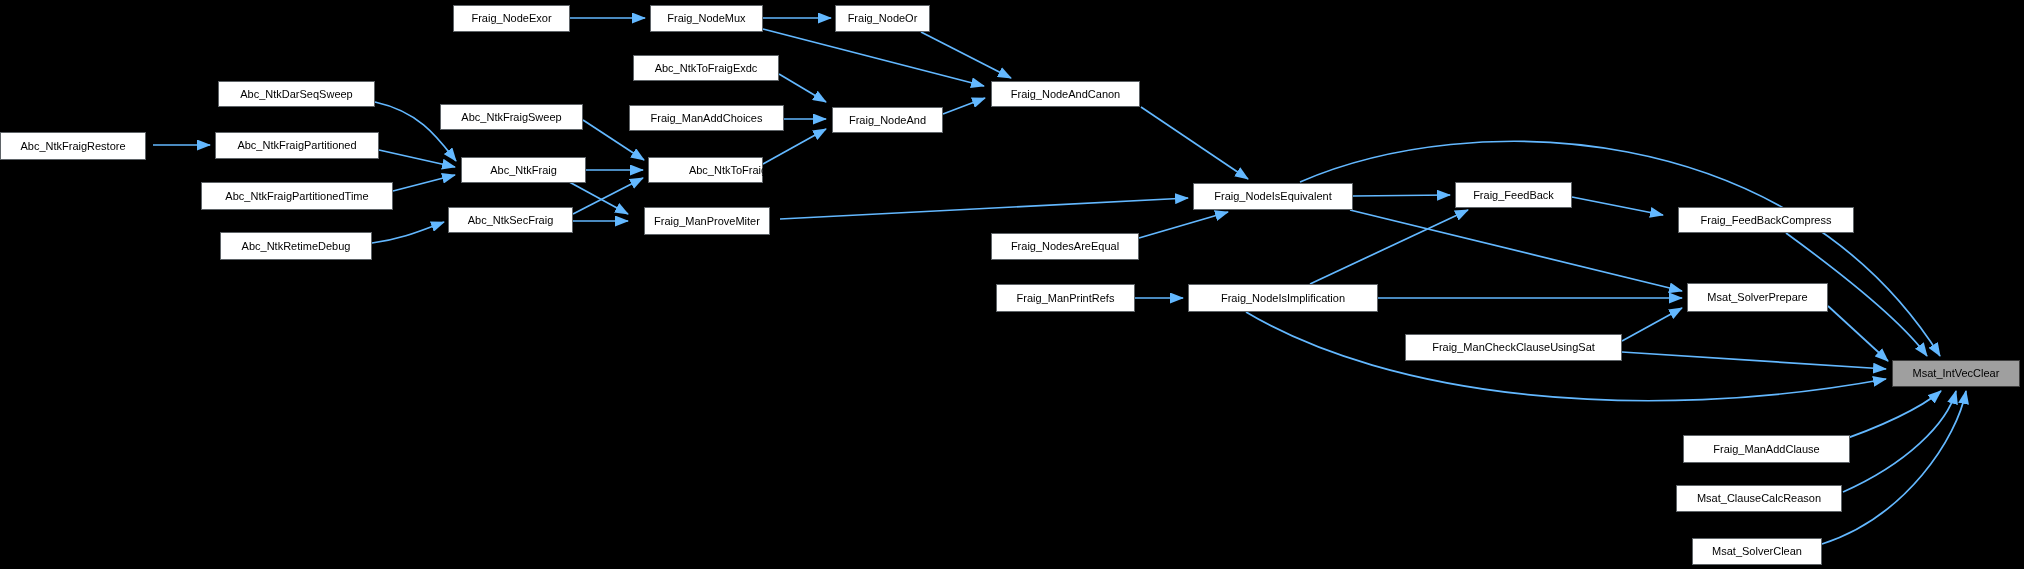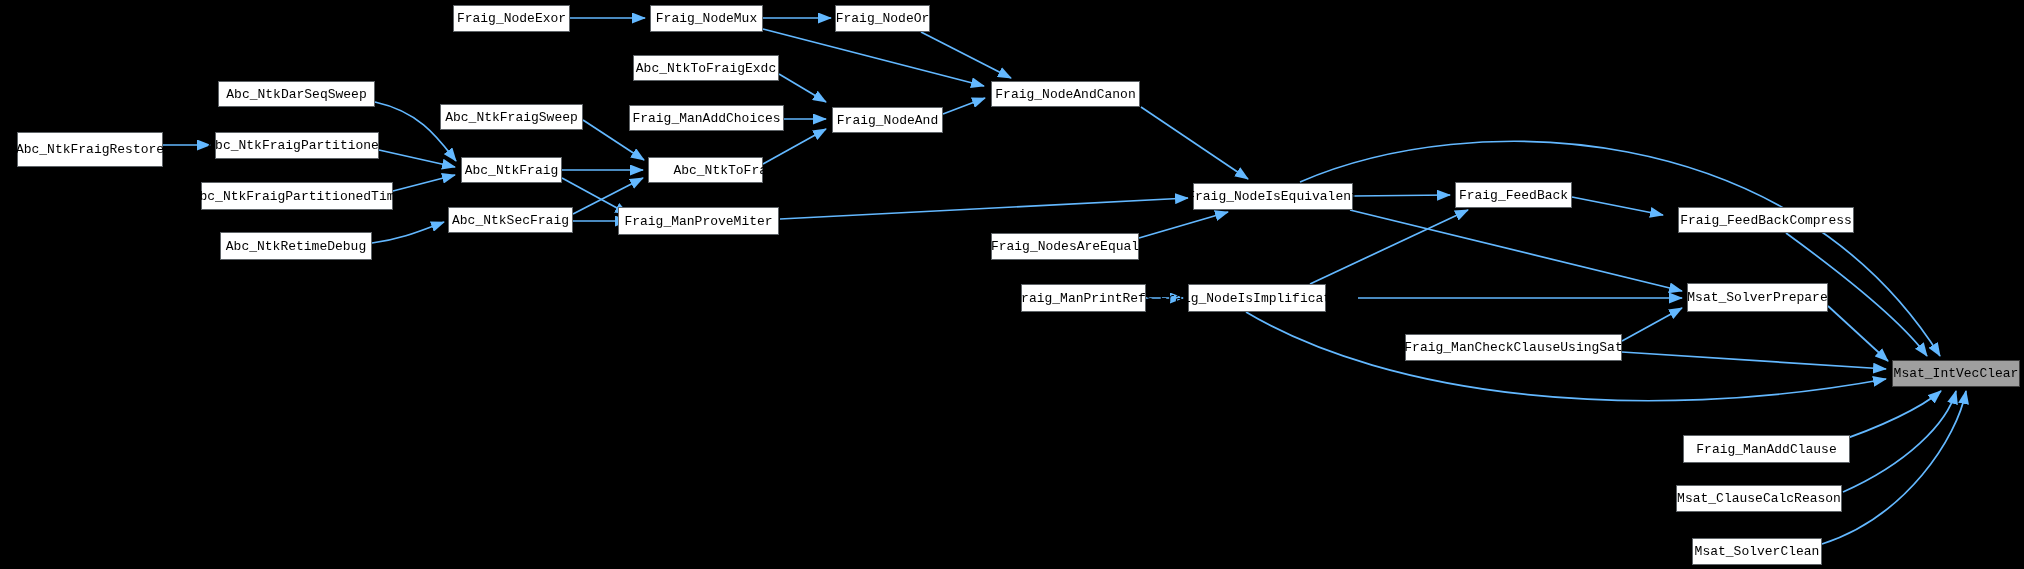--- a/index.html
+++ b/index.html
@@ -21,28 +21,27 @@
     fill:none;
     stroke:var(--edge-color,#63b8ff);
     stroke-width:1.7px;
   }
   .node{
     position:absolute;
     box-sizing:border-box;
     background:var(--node-fill,#fff);
     border:1.5px solid var(--node-border,#5f6468);
     color:var(--text-color,#000);
-    font-size:13px;
+    font-size:11px;
     line-height:1;
     display:flex;
     align-items:center;
     justify-content:center;
     white-space:nowrap;
     cursor:pointer;
-    font-family:Liberation Mono, monospace;
   }
   .node.highlight{
     background:var(--highlight-fill,#9f9f9f);
     border:1.8px solid var(--highlight-border,#3f3f3f);
     cursor:default;
   }
 </style>
 </head>
 <body style="background: rgb(0, 0, 0);">
 
@@ -95,34 +94,34 @@
   <div id="node-layer">
       <div class="node" style="left: 453px; top: 5px; width: 117px; height: 27px;">Fraig_NodeExor</div>
       <div class="node" style="left: 650px; top: 5px; width: 113px; height: 27px;">Fraig_NodeMux</div>
       <div class="node" style="left: 835px; top: 5px; width: 95px; height: 27px;">Fraig_NodeOr</div>
       <div class="node" style="left: 633px; top: 55px; width: 146px; height: 26px;">Abc_NtkToFraigExdc</div>
       <div class="node" style="left: 218px; top: 81px; width: 157px; height: 26px;">Abc_NtkDarSeqSweep</div>
       <div class="node" style="left: 991px; top: 81px; width: 149px; height: 26px;">Fraig_NodeAndCanon</div>
       <div class="node" style="left: 440px; top: 104px; width: 143px; height: 26px;">Abc_NtkFraigSweep</div>
       <div class="node" style="left: 629px; top: 105px; width: 155px; height: 26px; text-align: center;">Fraig_ManAddChoices</div>
       <div class="node" style="left: 832px; top: 107px; width: 111px; height: 26px;">Fraig_NodeAnd</div>
-      <div class="node" style="left: 17px; top: 132px; width: 146px; height: 35px;">Abc_NtkFraigRestore</div>
+      <div class="node" style="left: 0; top: 132px; width: 146px; height: 28px;">Abc_NtkFraigRestore</div>
       <div class="node" style="left: 215px; top: 132px; width: 164px; height: 27px;">Abc_NtkFraigPartitioned</div>
-      <div class="node" style="left: 461px; top: 157px; width: 101px; height: 26px;">Abc_NtkFraig</div>
+      <div class="node" style="left: 461px; top: 157px; width: 125px; height: 26px;">Abc_NtkFraig</div>
       <div class="node" style="left: 648px; top: 157px; width: 115px; height: 26px; padding-left: 45px;">Abc_NtkToFraig</div>
       <div class="node" style="left: 201px; top: 182px; width: 192px; height: 28px;">Abc_NtkFraigPartitionedTime</div>
       <div class="node" style="left: 1193px; top: 183px; width: 160px; height: 27px;">Fraig_NodeIsEquivalent</div>
       <div class="node" style="left: 1455px; top: 182px; width: 117px; height: 26px;">Fraig_FeedBack</div>
       <div class="node" style="left: 448px; top: 207px; width: 125px; height: 26px;">Abc_NtkSecFraig</div>
-      <div class="node" style="left: 618px; top: 207px; width: 161px; height: 28px;">Fraig_ManProveMiter</div>
+      <div class="node" style="left: 644px; top: 207px; width: 126px; height: 28px;">Fraig_ManProveMiter</div>
       <div class="node" style="left: 1668px; top: 207px; width: 176px; height: 26px; margin-left: 10px;">Fraig_FeedBackCompress</div>
       <div class="node" style="left: 220px; top: 232px; width: 152px; height: 28px;">Abc_NtkRetimeDebug</div>
       <div class="node" style="left: 991px; top: 233px; width: 148px; height: 27px;">Fraig_NodesAreEqual</div>
-      <div class="node" style="left: 1021px; top: 284px; width: 125px; height: 28px;">Fraig_ManPrintRefs</div>
-      <div class="node" style="left: 1188px; top: 284px; width: 138px; height: 28px;">Fraig_NodeIsImplification</div>
+      <div class="node" style="left: 996px; top: 284px; width: 139px; height: 28px;">Fraig_ManPrintRefs</div>
+      <div class="node" style="left: 1188px; top: 284px; width: 190px; height: 28px;">Fraig_NodeIsImplification</div>
       <div class="node" style="left: 1687px; top: 283px; width: 141px; height: 29px;">Msat_SolverPrepare</div>
       <div class="node" style="left: 1405px; top: 334px; width: 217px; height: 27px;">Fraig_ManCheckClauseUsingSat</div>
       <div class="node highlight" style="left: 1892px; top: 360px; width: 128px; height: 27px;">Msat_IntVecClear</div>
       <div class="node" style="left: 1683px; top: 435px; width: 167px; height: 28px;">Fraig_ManAddClause</div>
       <div class="node" style="left: 1676px; top: 485px; width: 166px; height: 27px;">Msat_ClauseCalcReason</div>
       <div class="node" style="left: 1692px; top: 538px; width: 130px; height: 27px;">Msat_SolverClean</div>
     </div>
 </div>
 
 </body></html>

